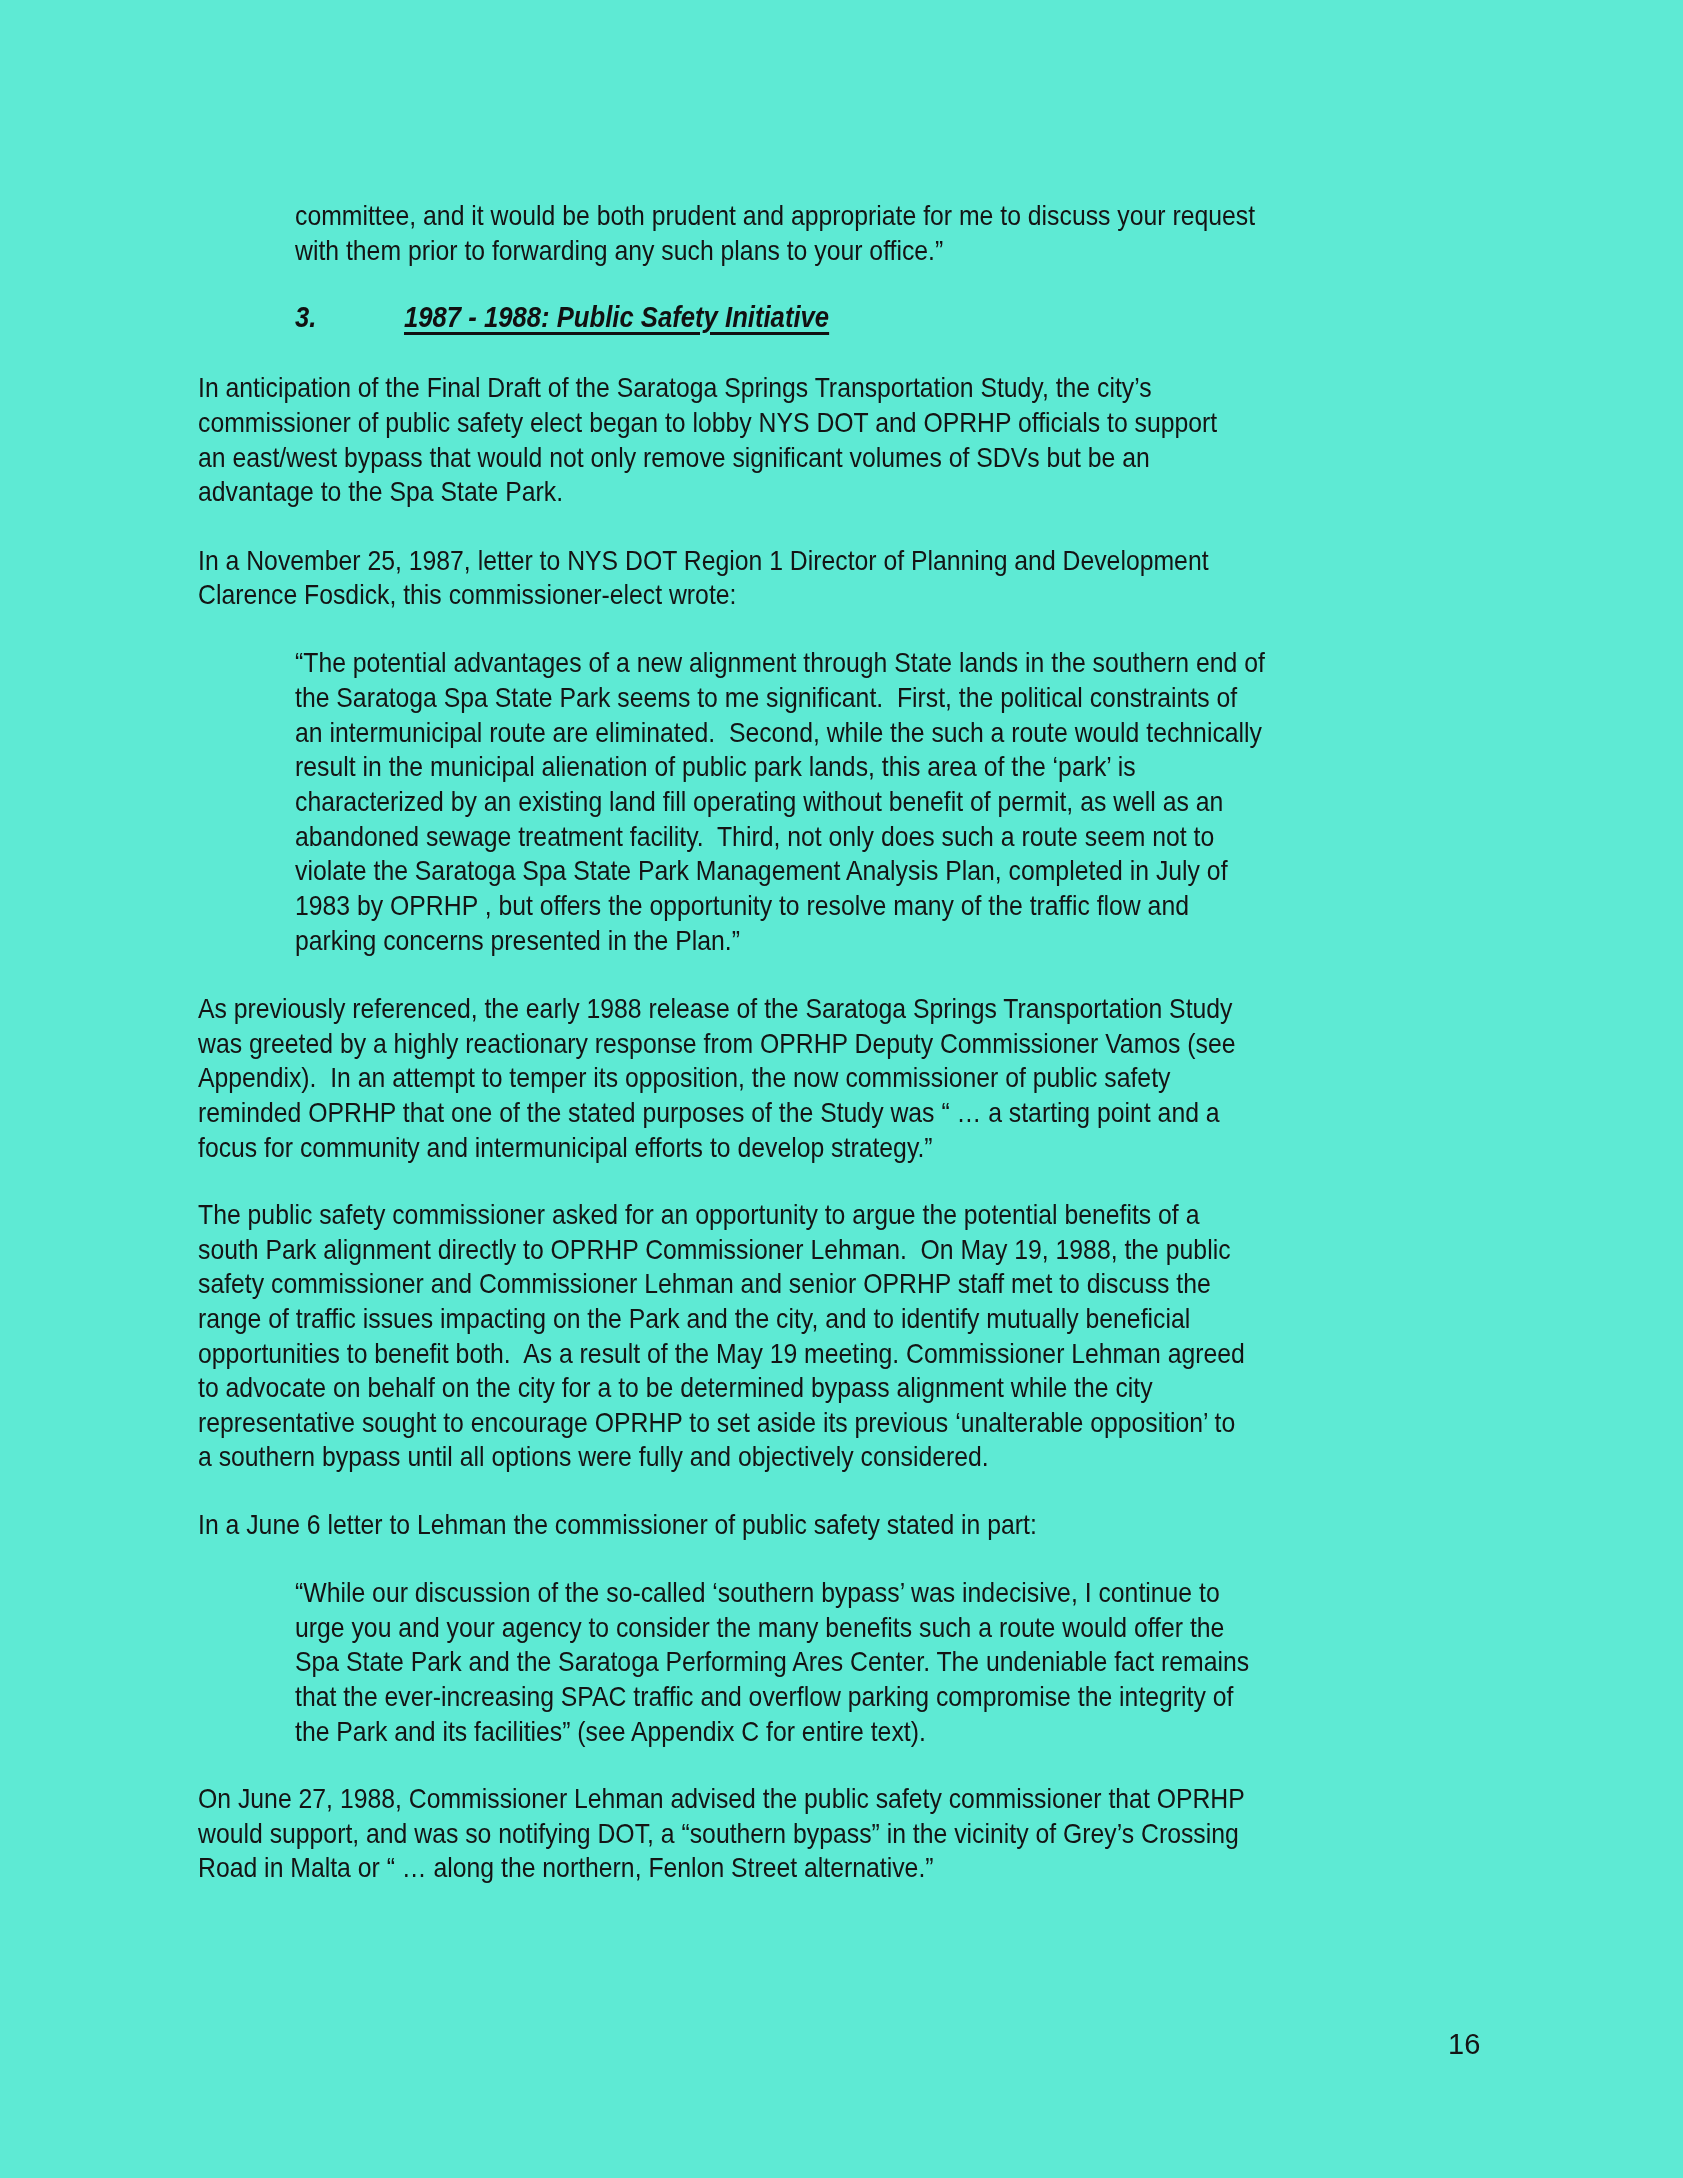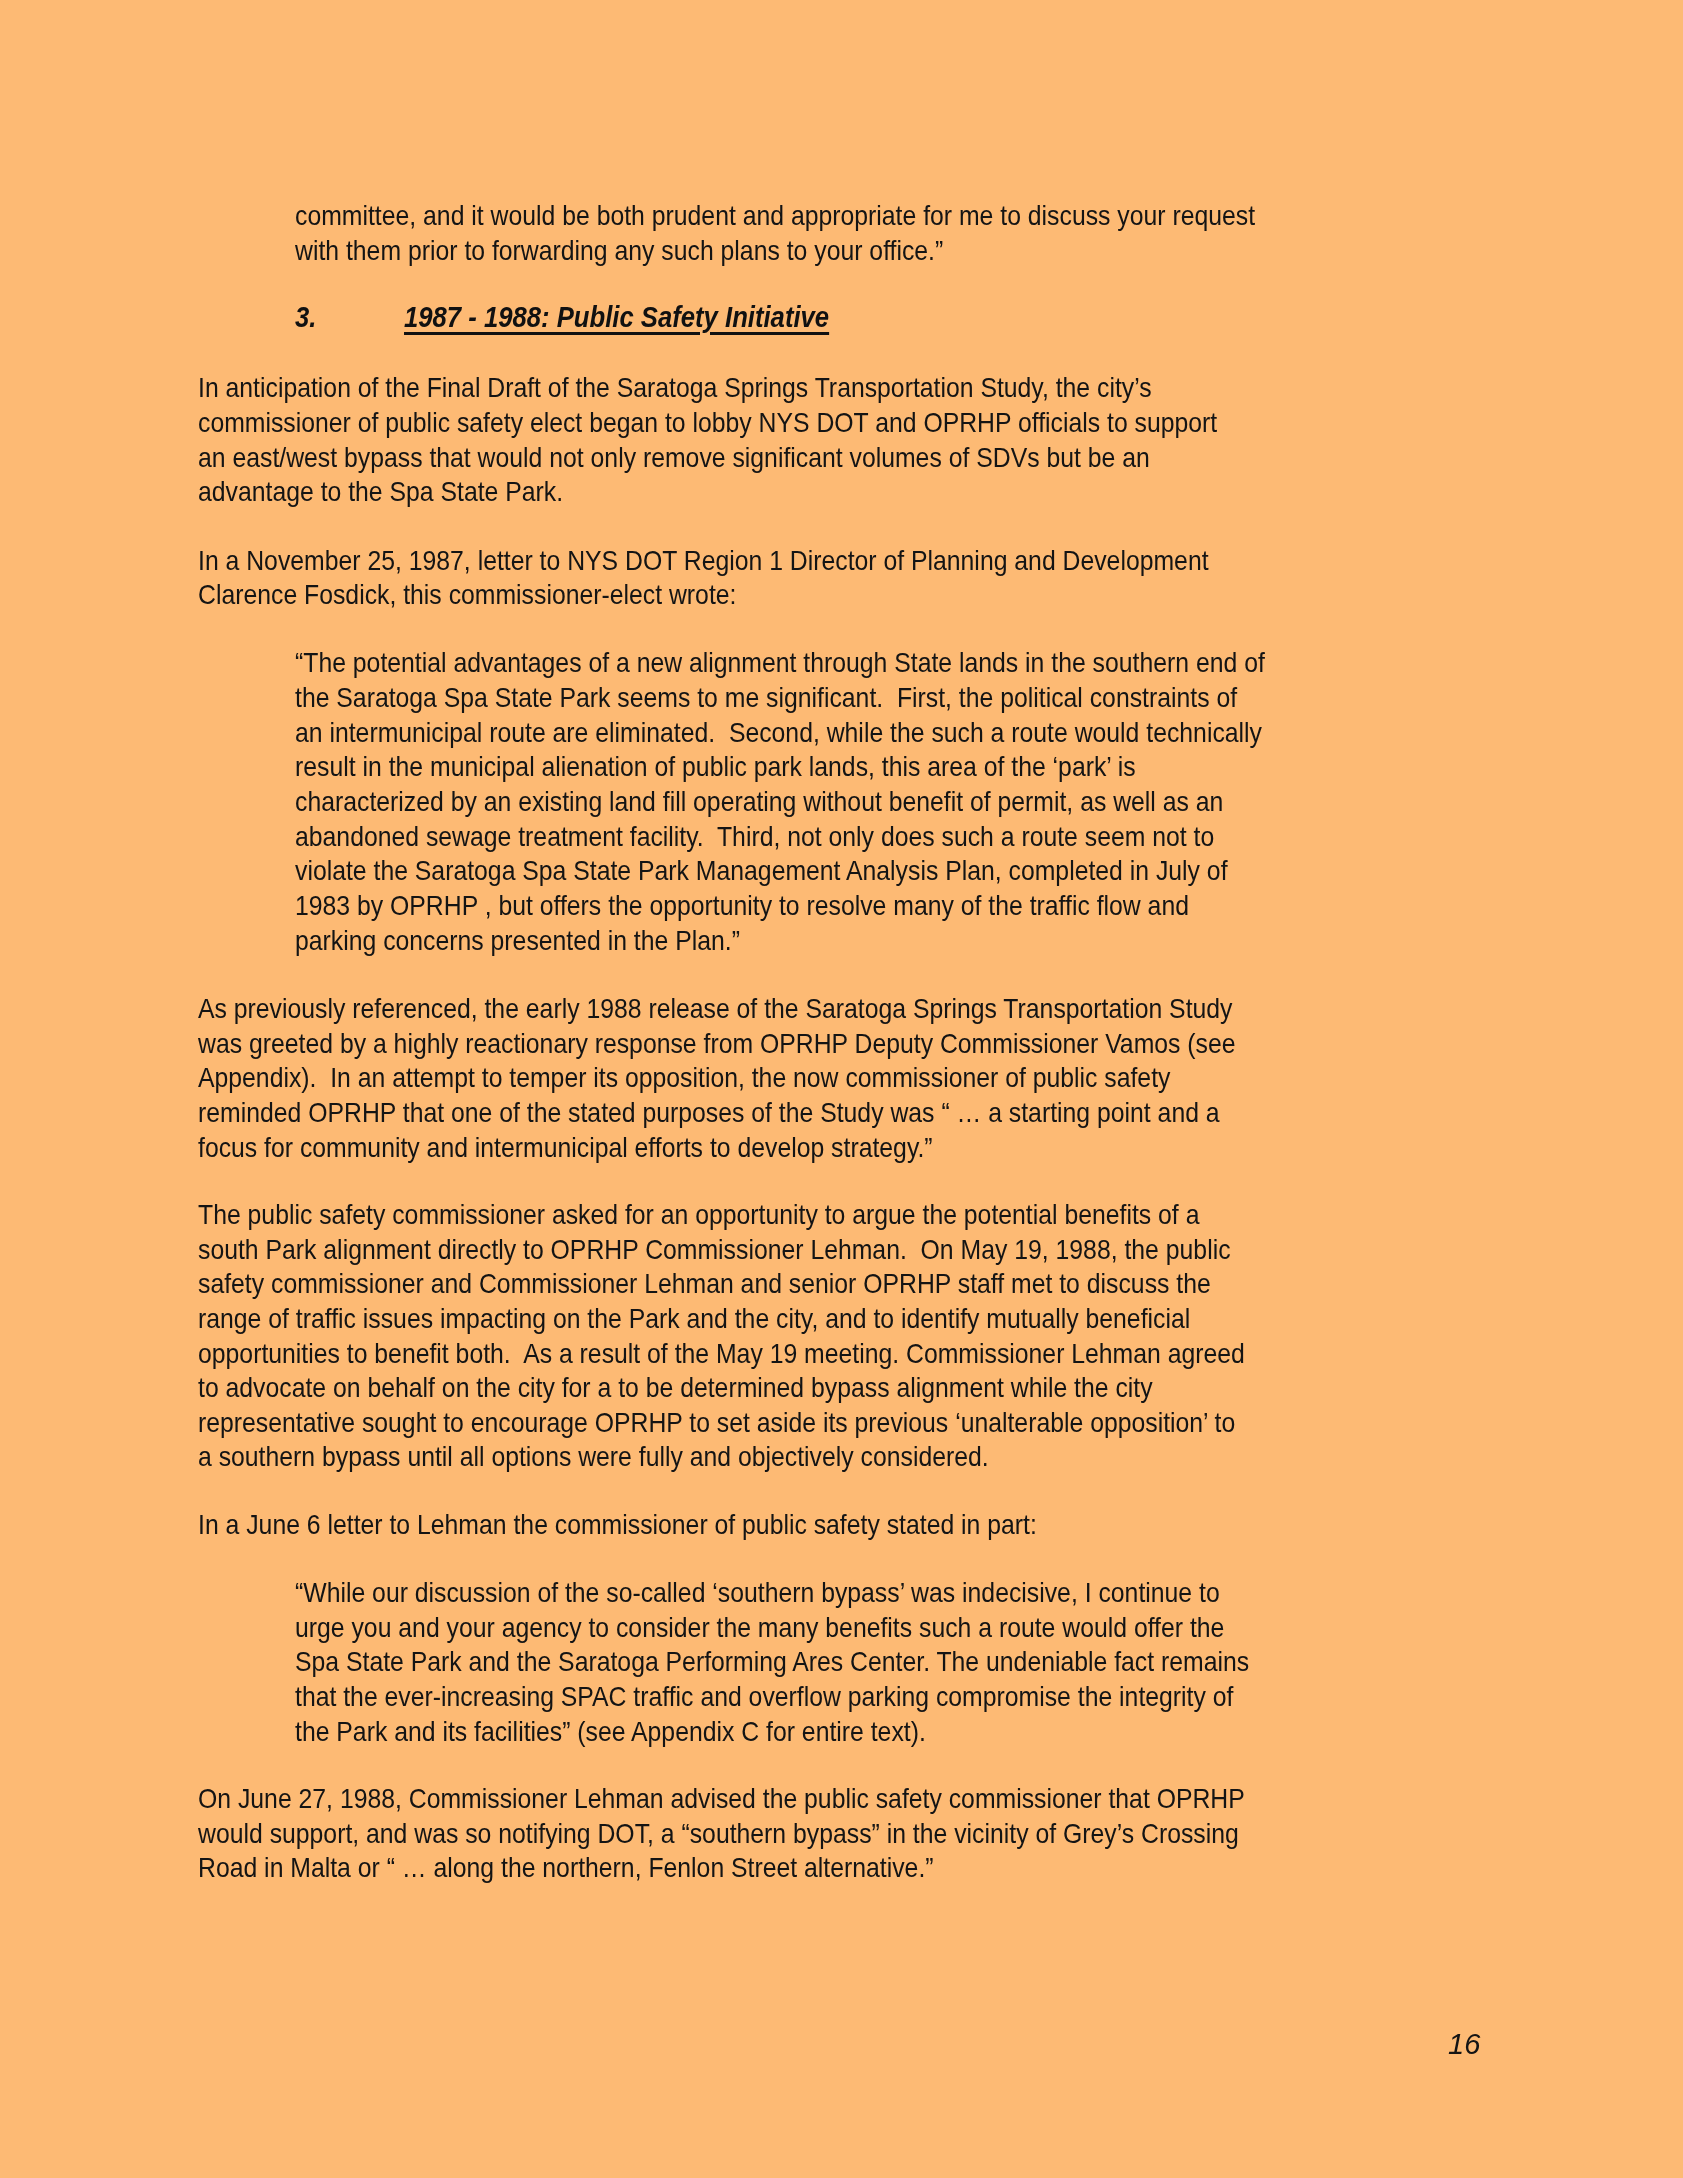--- a/index.html
+++ b/index.html
@@ -1,17 +1,17 @@
 <!DOCTYPE html>
 <html><head>
 <meta charset="utf-8">
 <style>
   html, body { margin: 0; padding: 0; background: #ffffff; }
   body { width: 1683px; height: 2178px; position: relative; overflow: hidden; }
-  .page { position: absolute; left: 0; top: 0; width: 1683px; height: 2178px; background: #fdba74; color: #111; }
+  .page { position: absolute; left: 0; top: 0; width: 1683px; height: 2178px; background: #5eead4; color: #111; }
   .line {
     position: absolute;
     font-family: "Liberation Sans", "DejaVu Sans", sans-serif;
     font-size: 28px;
     line-height: 35px;
     white-space: pre;
     color: #141414;
     transform-origin: left top;
     transform: scaleX(0.885);
     letter-spacing: 0px;
@@ -103,16 +103,16 @@
     <div class="line" style="left:295px;top:1679px;">that the ever-increasing SPAC traffic and overflow parking compromise the integrity of</div>
     <div class="line" style="left:295px;top:1714px;">the Park and its facilities” (see Appendix C for entire text).</div>
   </div>
 
   <div>
     <div class="line" style="left:198px;top:1781px;">On June 27, 1988, Commissioner Lehman advised the public safety commissioner that OPRHP</div>
     <div class="line" style="left:198px;top:1816px;">would support, and was so notifying DOT, a “southern bypass” in the vicinity of Grey’s Crossing</div>
     <div class="line" style="left:198px;top:1850px;">Road in Malta or “ … along the northern, Fenlon Street alternative.”</div>
   </div>
 
-  <div class="pagenum" style="left:1448px;top:2027px;font-style:italic;">16</div>
+  <div class="pagenum" style="left:1448px;top:2027px;">16</div>
 
 </div>
 
 
 </body></html>

